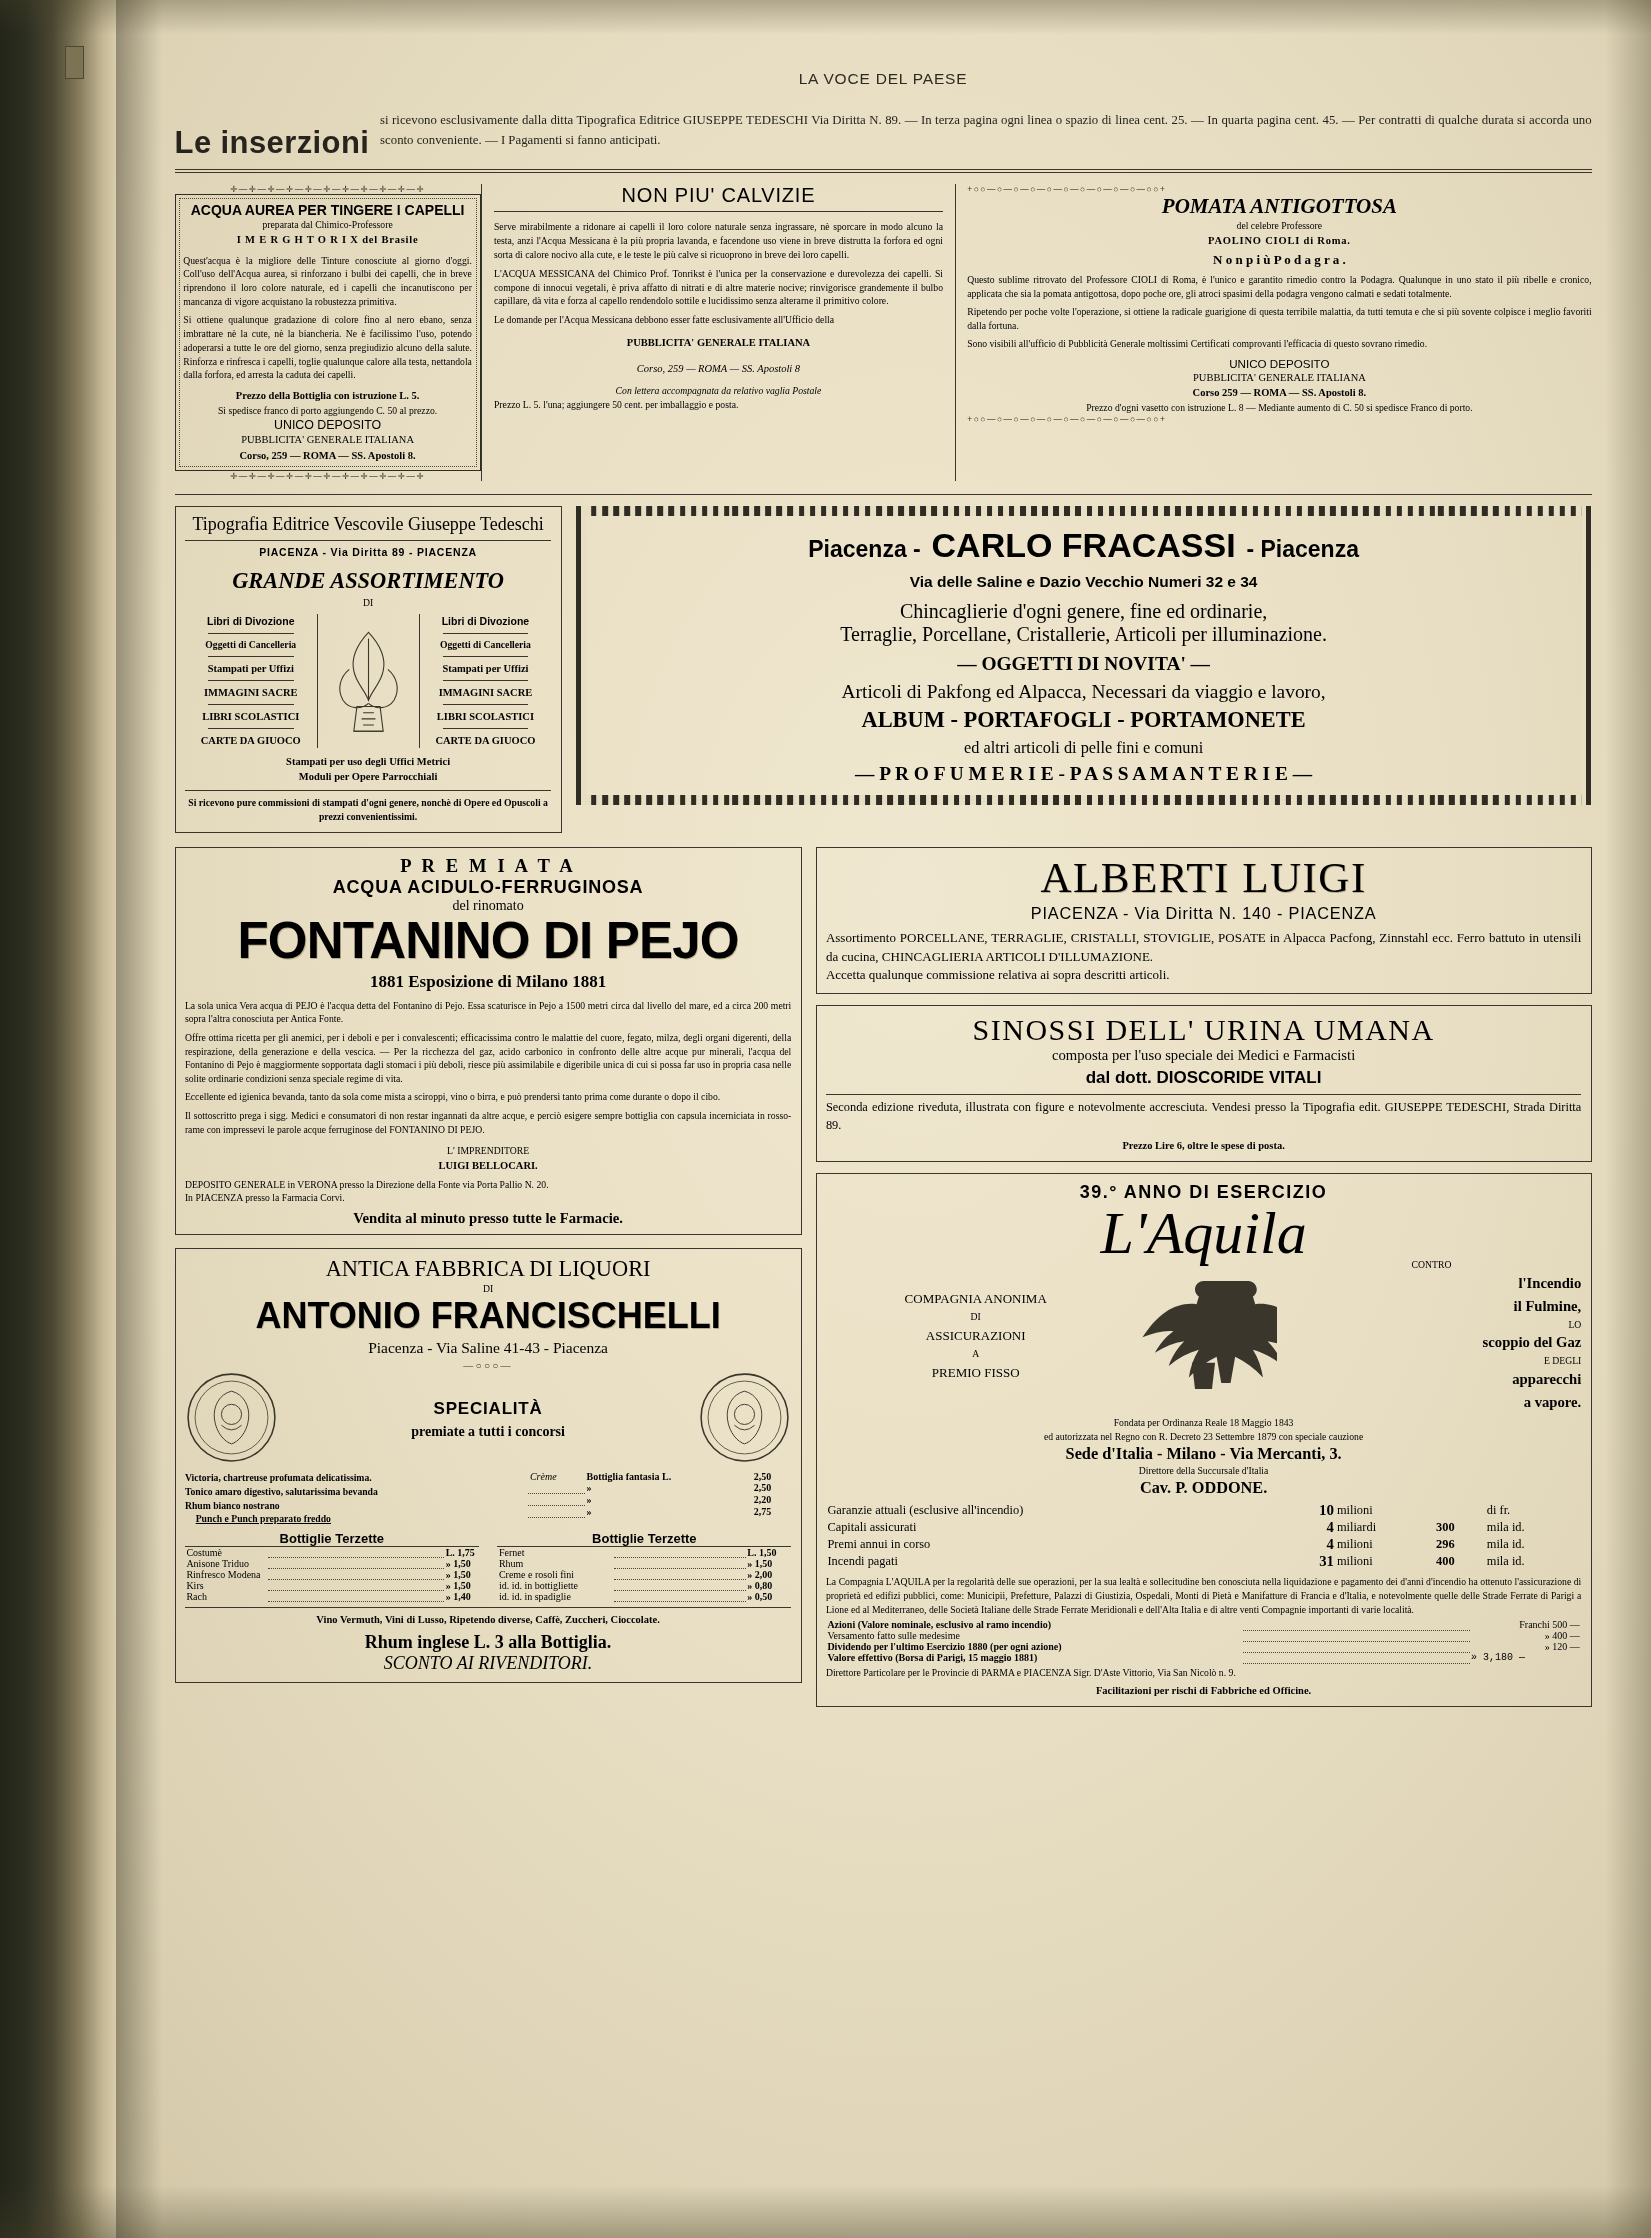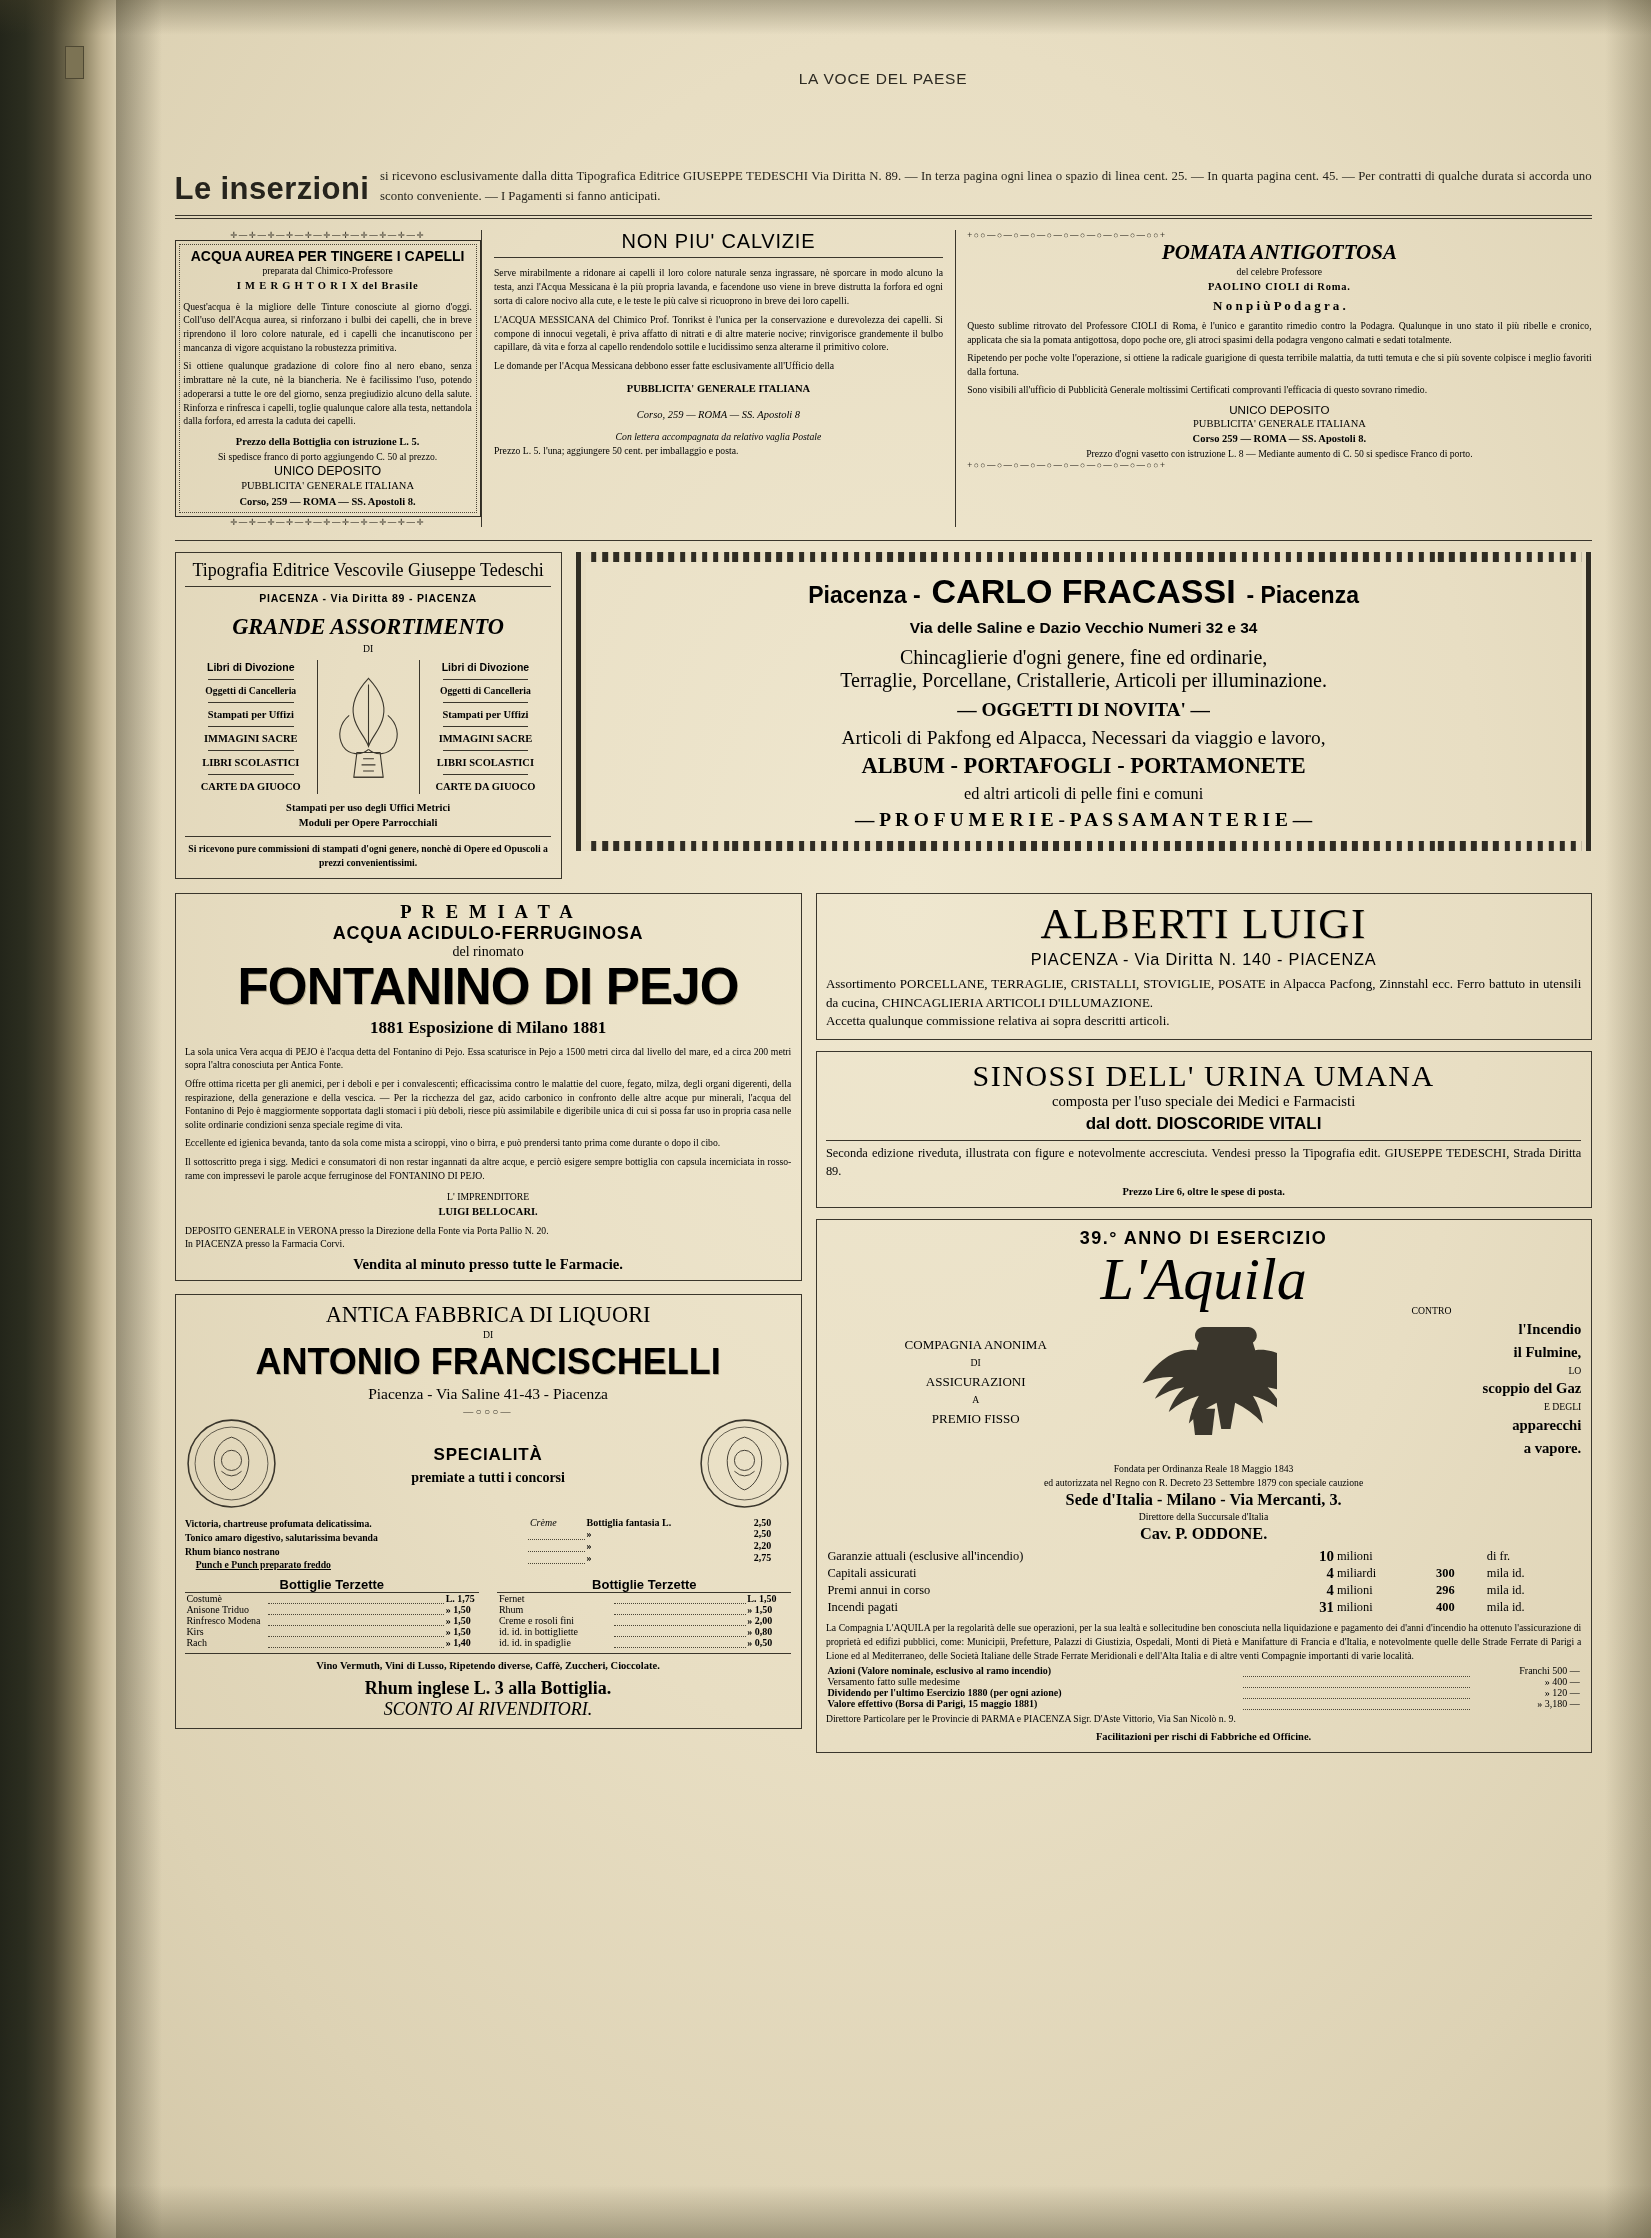--- a/index.html
+++ b/index.html
@@ -38,21 +38,21 @@
   .sheet{
     position:absolute;left:163px;top:27px;width:1440px;height:2160px;
   }
   .masthead{
     text-align:center;font-size:15.5px;letter-spacing:0.8px;color:#2d2a22;
     font-family:"Liberation Sans", sans-serif;margin-top:43px;
   }
   .content{position:absolute;left:11.6px;top:81px;width:1417px;}
 
   
-  .inserzioni{display:flex;align-items:flex-end;gap:10.8px;color:#26241d;margin-top:46px;}
+  .inserzioni{display:flex;align-items:flex-start;gap:10.8px;color:#26241d;}
   .ins-title{
     font-family:"Liberation Sans", sans-serif;font-weight:bold;font-size:31px;
     white-space:nowrap;padding-top:17px;letter-spacing:0.4px;
   }
   .ins-body{font-size:12.8px;line-height:1.55;padding-top:3.1px;}
   .tband{border-top:0.8px solid #3a362c;border-bottom:0.8px solid #3a362c;height:2.3px;margin:7.7px 0 10.8px;}
   .hair{border-top:0.8px solid #3a362c;}
 
   
   .row{display:flex;}
@@ -506,21 +506,21 @@
                     <td style="text-align:right;">» 400 —</td>
                   </tr>
               <tr>
                     <td class="b">Dividendo per l'ultimo Esercizio 1880 (per ogni azione)</td>
                     <td class="dots"></td>
                     <td style="text-align:right;">» 120 —</td>
                   </tr>
               <tr>
                     <td class="b">Valore effettivo (Borsa di Parigi, 15 maggio 1881)</td>
                     <td class="dots"></td>
-                    <td style="text-align:right;">» 3,180 —</td>
+                    <td style="text-align:left;font-family:Liberation Mono, monospace;">» 3,180 —</td>
                   </tr>
             </tbody>
               </table>
 
             <div class="tiny" style="margin-top:2.3px;">Direttore Particolare per le Provincie di PARMA e PIACENZA Sigr. D'Aste Vittorio, Via San Nicolò n. 9.</div>
             <div class="c b sm" style="margin-top:3.1px;">Facilitazioni per rischi di Fabbriche ed Officine.</div>
           </div>
         </div>
       </div>
 

